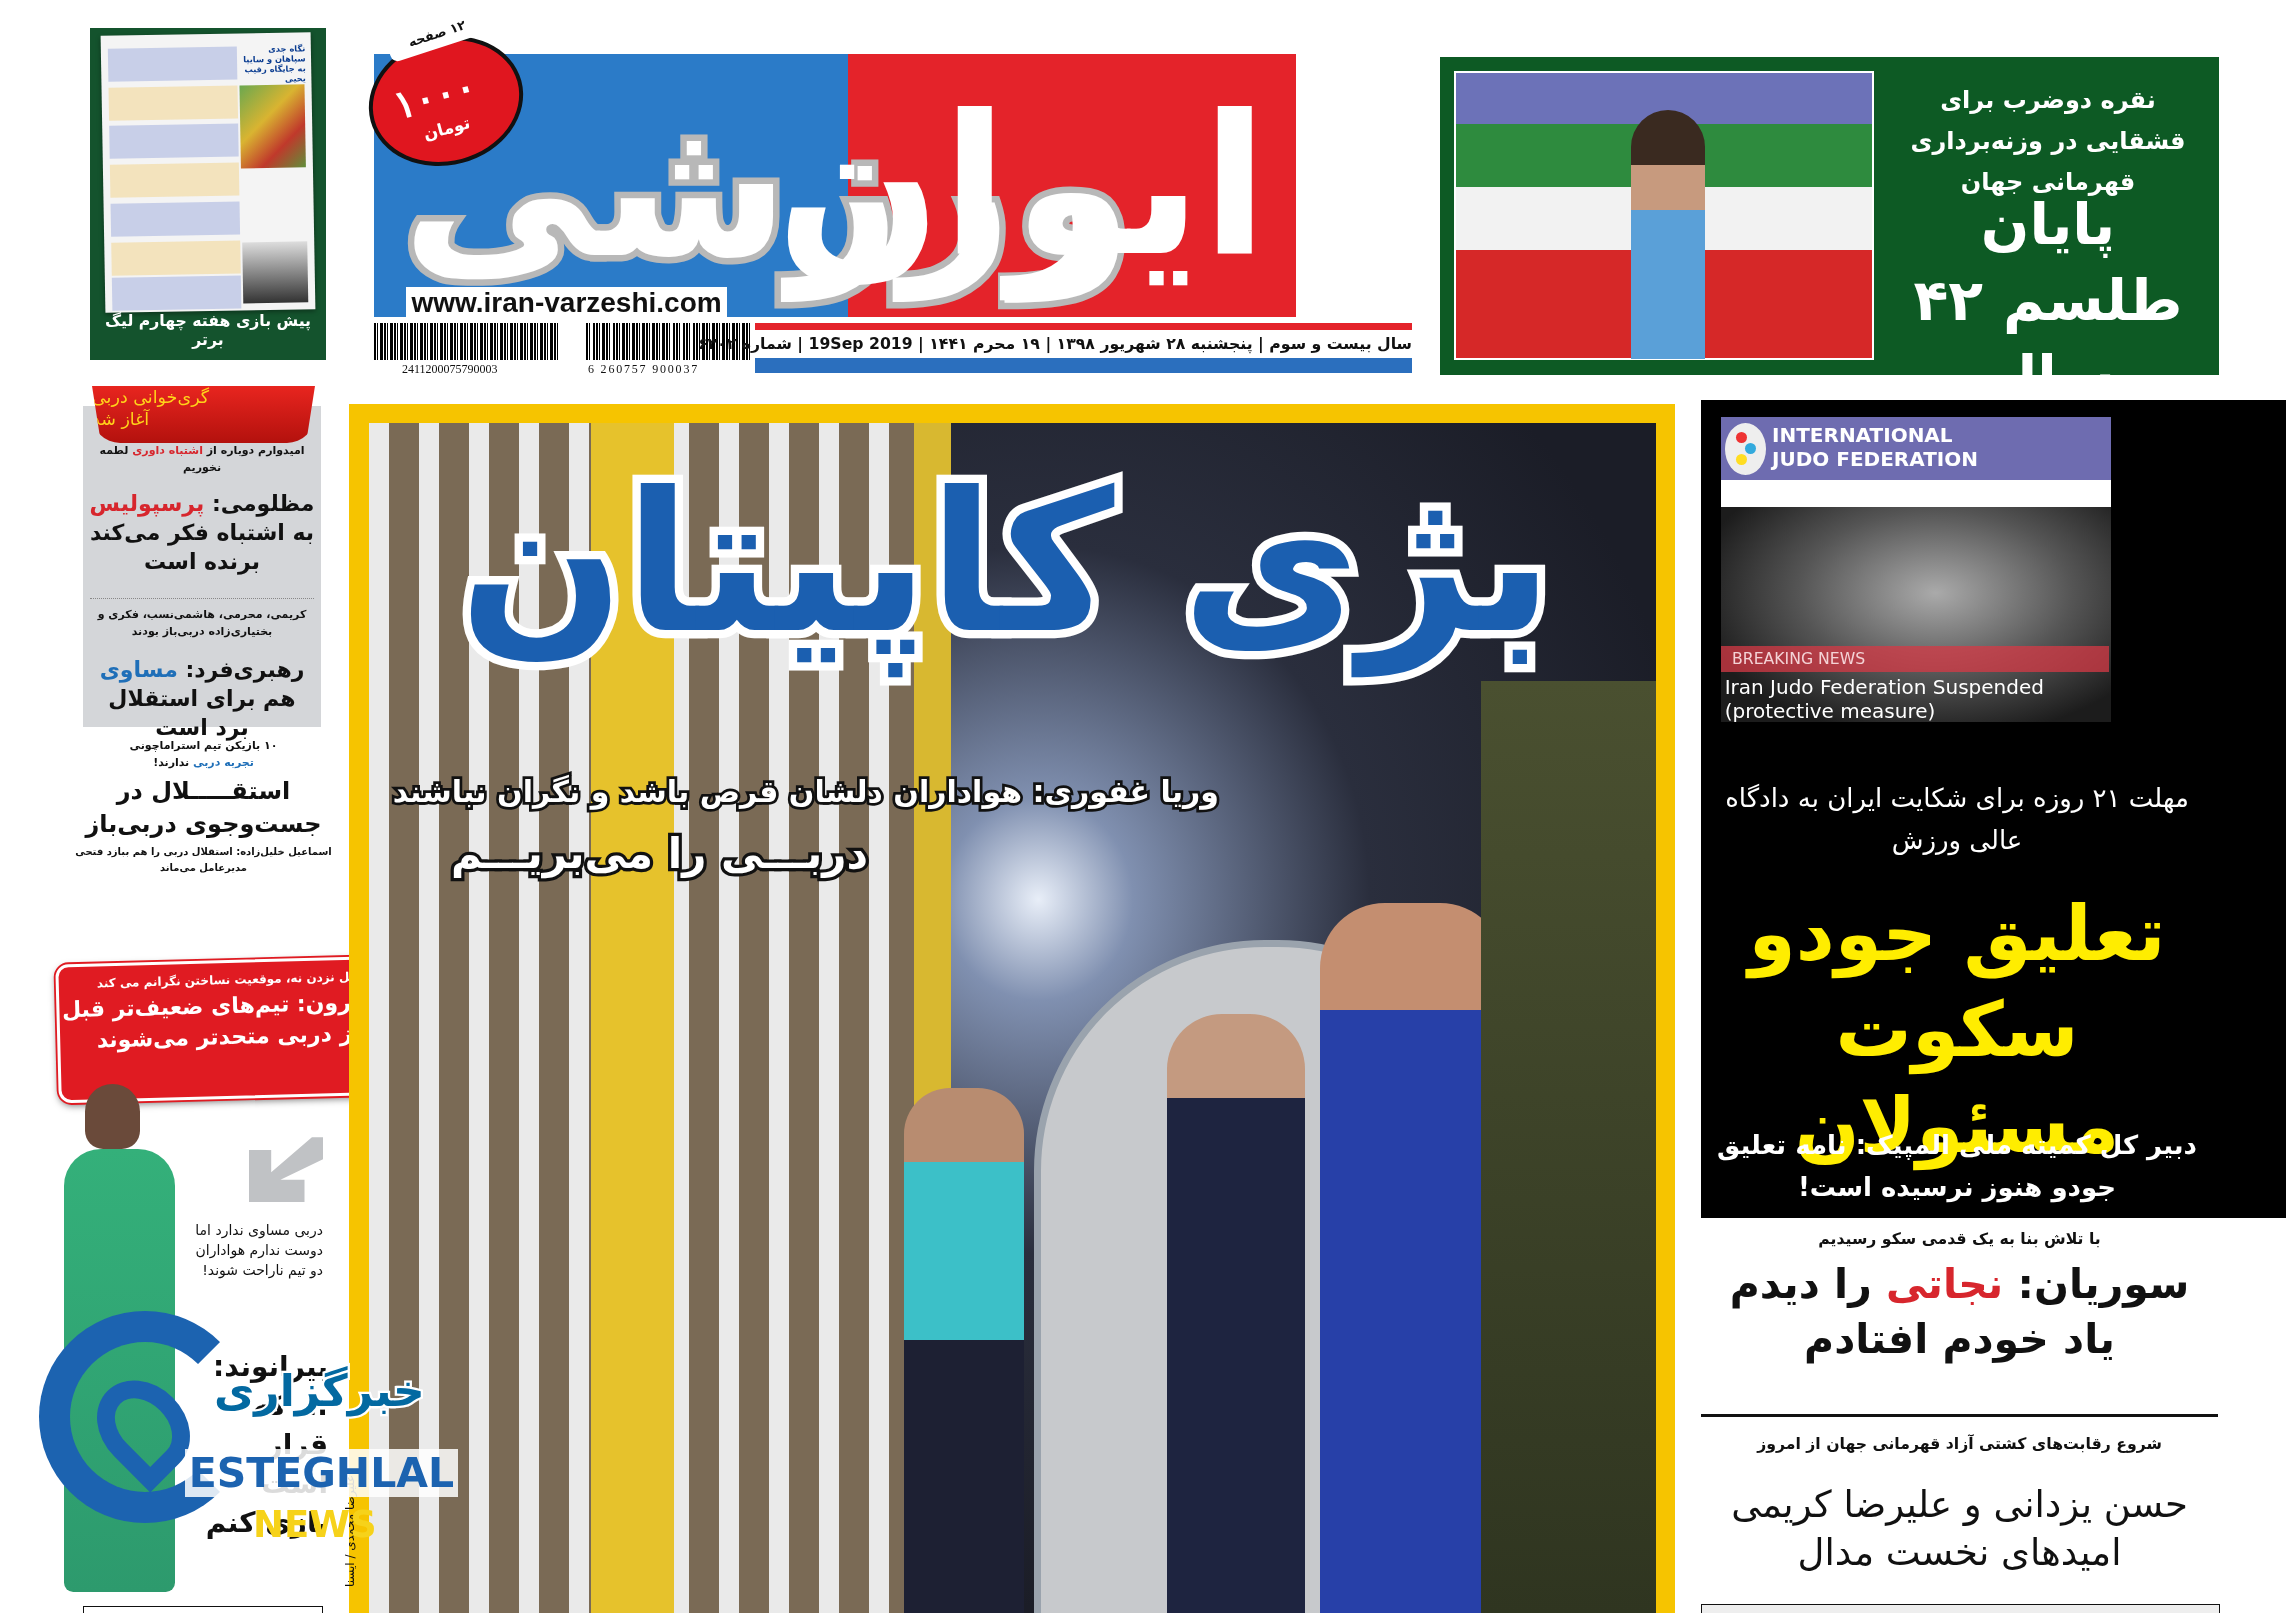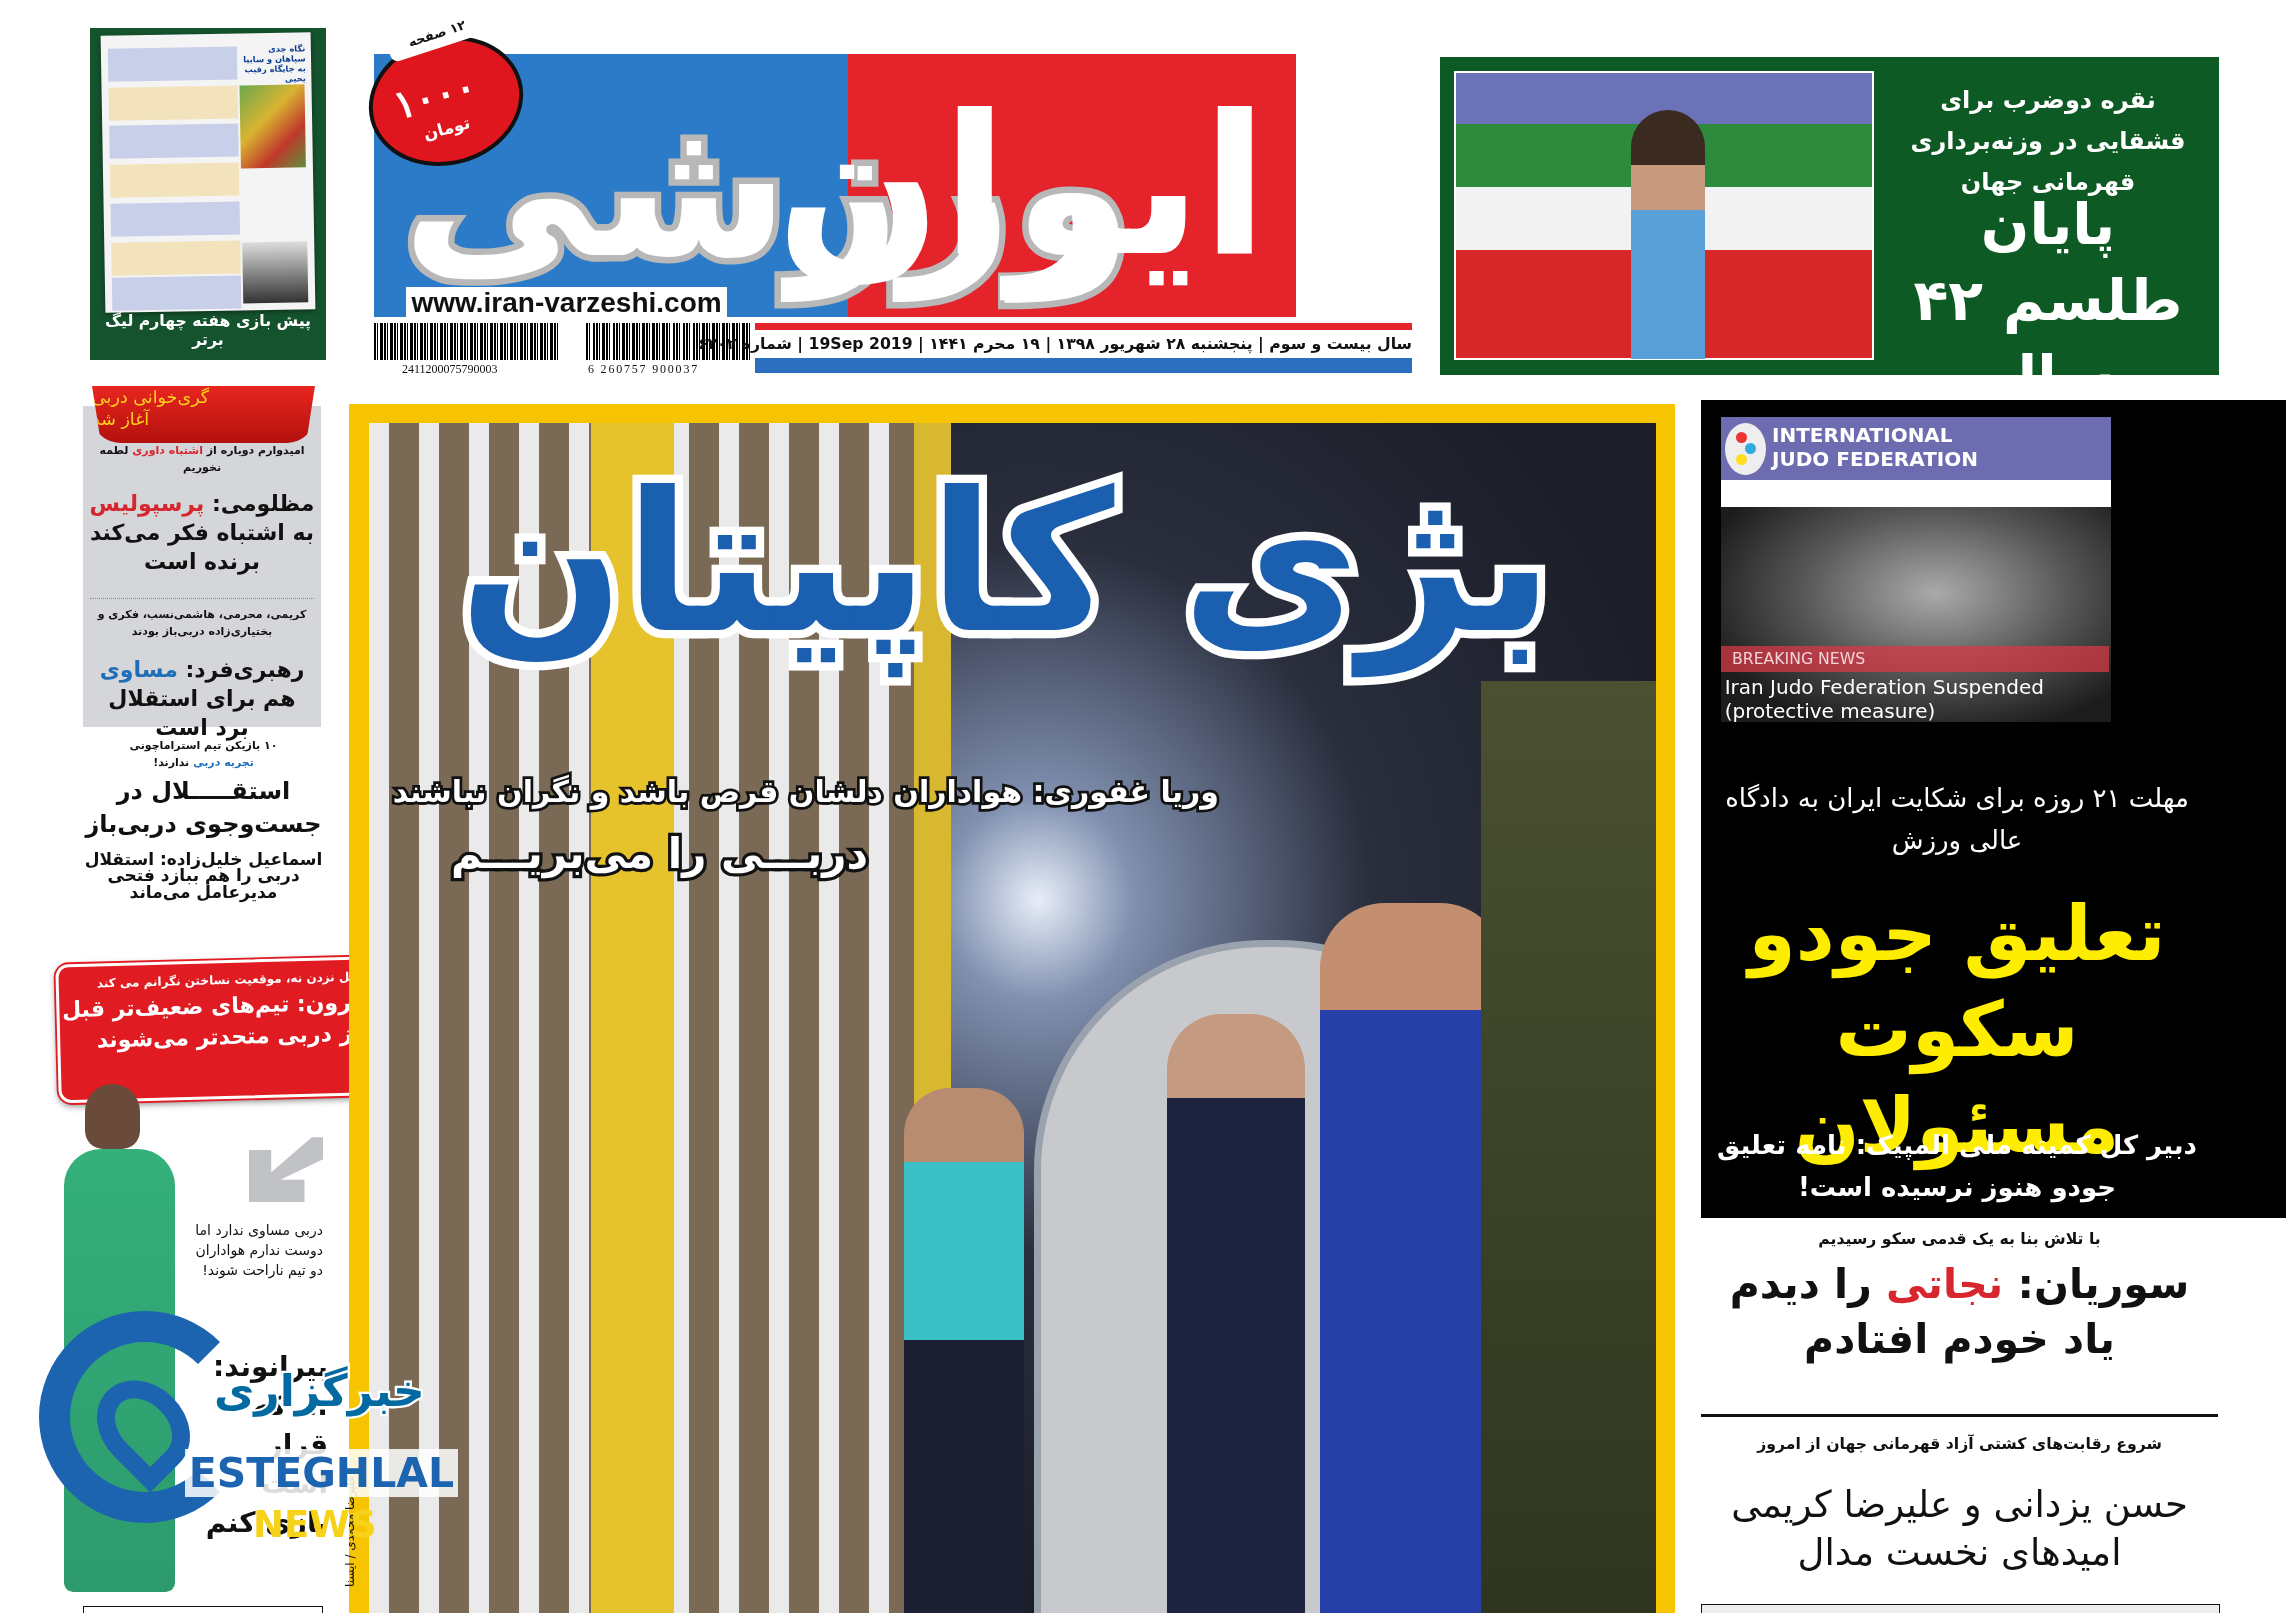--- a/index.html
+++ b/index.html
@@ -146,21 +146,21 @@
 </div>
 <div id="derby-ribbon" class="abs">
   <span>گری‌خوانی دربی</span>
   <span>آغاز شد</span>
 </div>
 
 <div class="abs rtl" style="left:65px;top:738px;width:277px;">
   <div class="lc-kicker">۱۰ بازیکن تیم استراماچونی</div>
   <div class="lc-kicker"><span class="blue">تجربه دربی</span> <span>ندارند!</span></div>
   <div class="lc-head" style="font-size:24px;line-height:33px;margin-top:3.7px;">استقـــــلال در جست‌وجوی دربی‌باز</div>
-  <div class="lc-kicker" style="font-size:17px;margin-top:10px;">اسماعیل خلیل‌زاده: استقلال دربی را هم ببازد فتحی مدیرعامل می‌ماند</div>
+  <div class="lc-kicker" style="font-size:10px;margin-top:3px;">اسماعیل خلیل‌زاده: استقلال دربی را هم ببازد فتحی مدیرعامل می‌ماند</div>
 </div>
 
 <div id="calderon" class="abs rtl">
   <div class="k" style="margin-top:7.4px;">گل نزدن نه، موقعیت نساختن نگرانم می کند</div>
   <div class="h">کالدرون: تیم‌های ضعیف‌تر قبل از دربی متحدتر می‌شوند</div>
 </div>
 
 <div id="keeper" class="abs">
   <div style="position:absolute;left:28px;top:0;width:55px;height:65px;border-radius:28px 28px 18.5px 18.5px;background:#6a4a3a;"></div>
   <div style="position:absolute;left:7.4px;top:65px;width:111px;height:443px;border-radius:37px 37px 9.2px 9.2px;background:linear-gradient(180deg,#34b07a,#2d9a6d);"></div>

